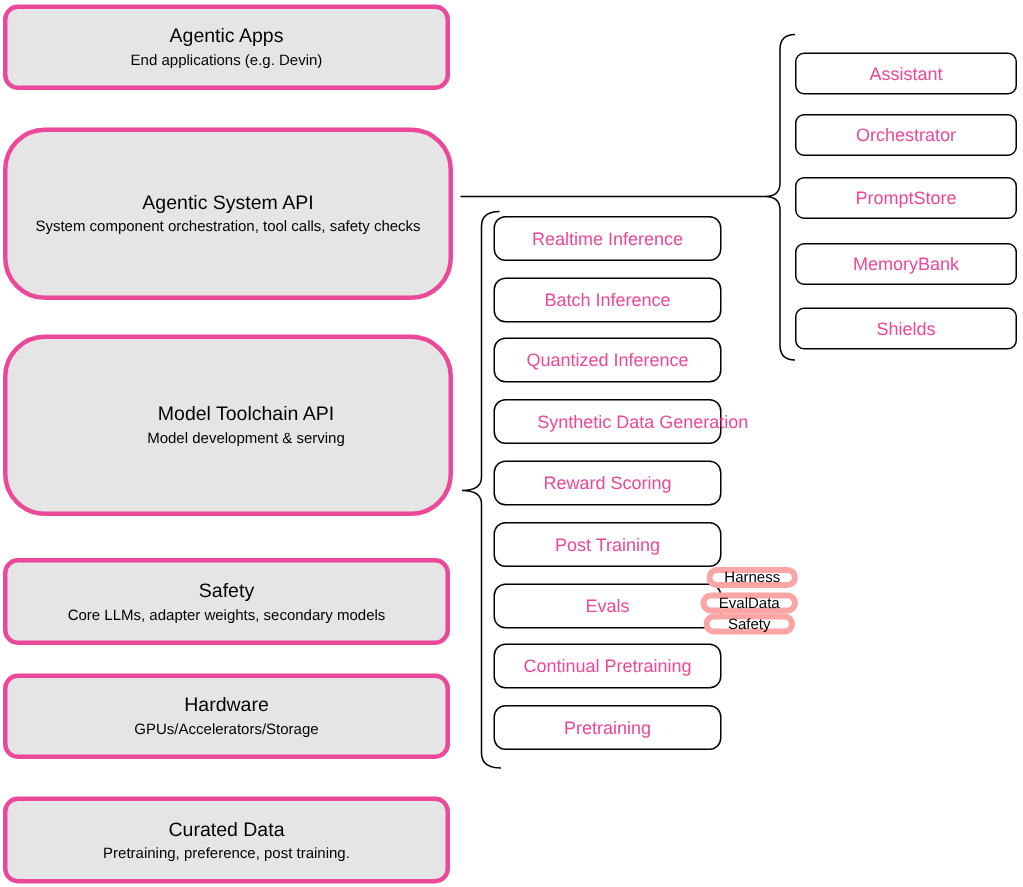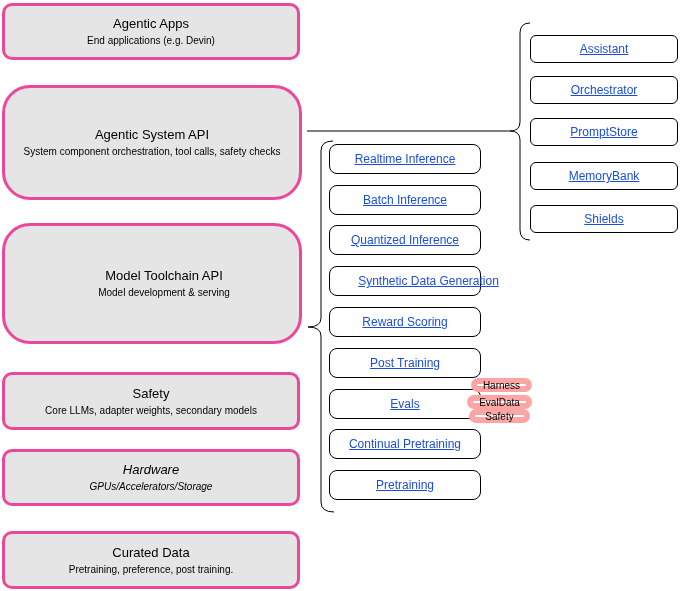--- a/index.html
+++ b/index.html
@@ -51,31 +51,30 @@
   .mnode, .rnode {
     position: absolute;
     box-sizing: border-box;
     border: 1px solid #000000;
     background: #ffffff;
     border-radius: 8px;
     display: flex;
     align-items: center;
     justify-content: center;
     font-size: 12px;
-    color: #1d4ed8;
+    color: #ec4899;
     text-align: center;
     white-space: nowrap;
-    text-decoration: underline;
   }
   .mnode { left: 329px; width: 152px; height: 30px; }
   .rnode { left: 530px; width: 148px; height: 28px; border-radius: 6px; }
   .pill {
     position: absolute;
     box-sizing: border-box;
-    border: 6px solid #fca5a5;
+    border: 4px solid #fca5a5;
     background: #ffffff;
     border-radius: 8px;
     display: flex;
     align-items: center;
     justify-content: center;
     font-size: 10px;
     height: 14px;
     color: #000000;
     white-space: nowrap;
     z-index: 5;
@@ -105,21 +104,21 @@
   <div class="node big-radius" style="left:2px; top:223px; width:300px; height:121px;padding-left:24px;">
     <div class="node-title">Model Toolchain API</div>
     <div class="node-sub">Model development &amp; serving</div>
   </div>
 
   <div class="node" style="left:2px; top:372px; width:298px; height:58px;">
     <div class="node-title">Safety</div>
     <div class="node-sub">Core LLMs, adapter weights, secondary models</div>
   </div>
 
-  <div class="node" style="left:2px; top:449px; width:298px; height:57px;font-style:italic;">
+  <div class="node" style="left:2px; top:449px; width:298px; height:57px;">
     <div class="node-title">Hardware</div>
     <div class="node-sub">GPUs/Accelerators/Storage</div>
   </div>
 
   <div class="node" style="left:2px; top:531px; width:298px; height:58px;">
     <div class="node-title">Curated Data</div>
     <div class="node-sub">Pretraining, preference, post training.</div>
   </div>
 
   <div class="mnode" style="top:144px;">

